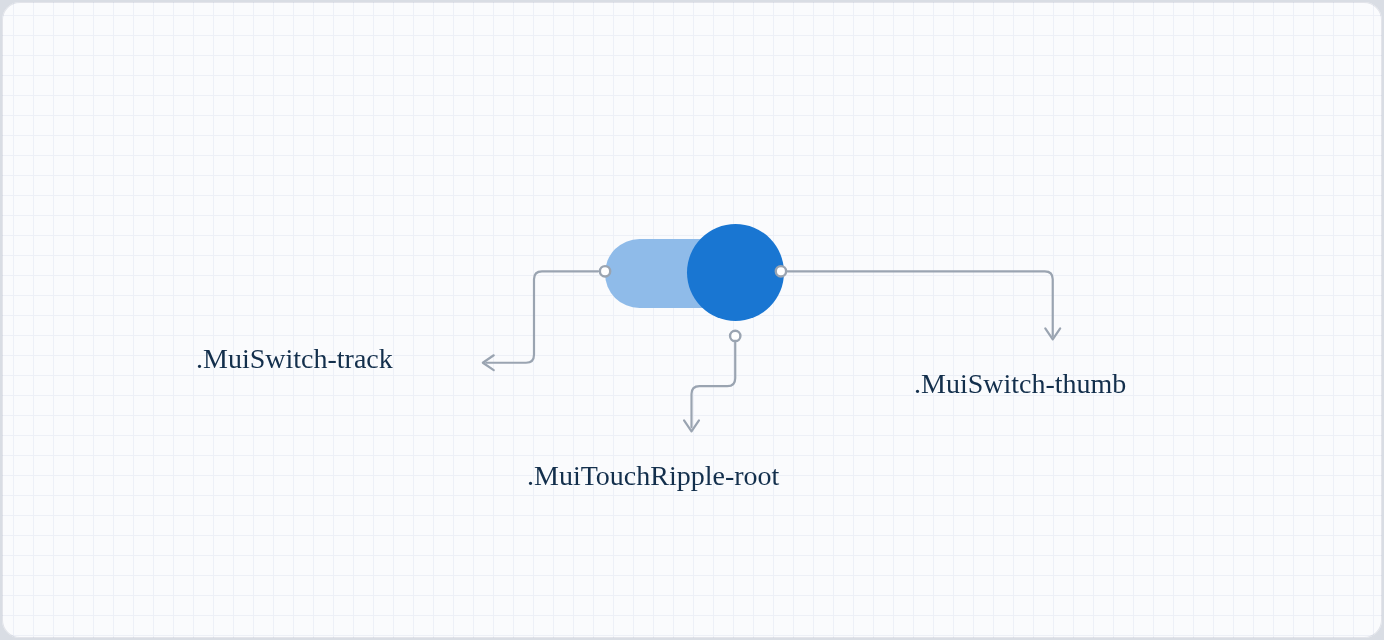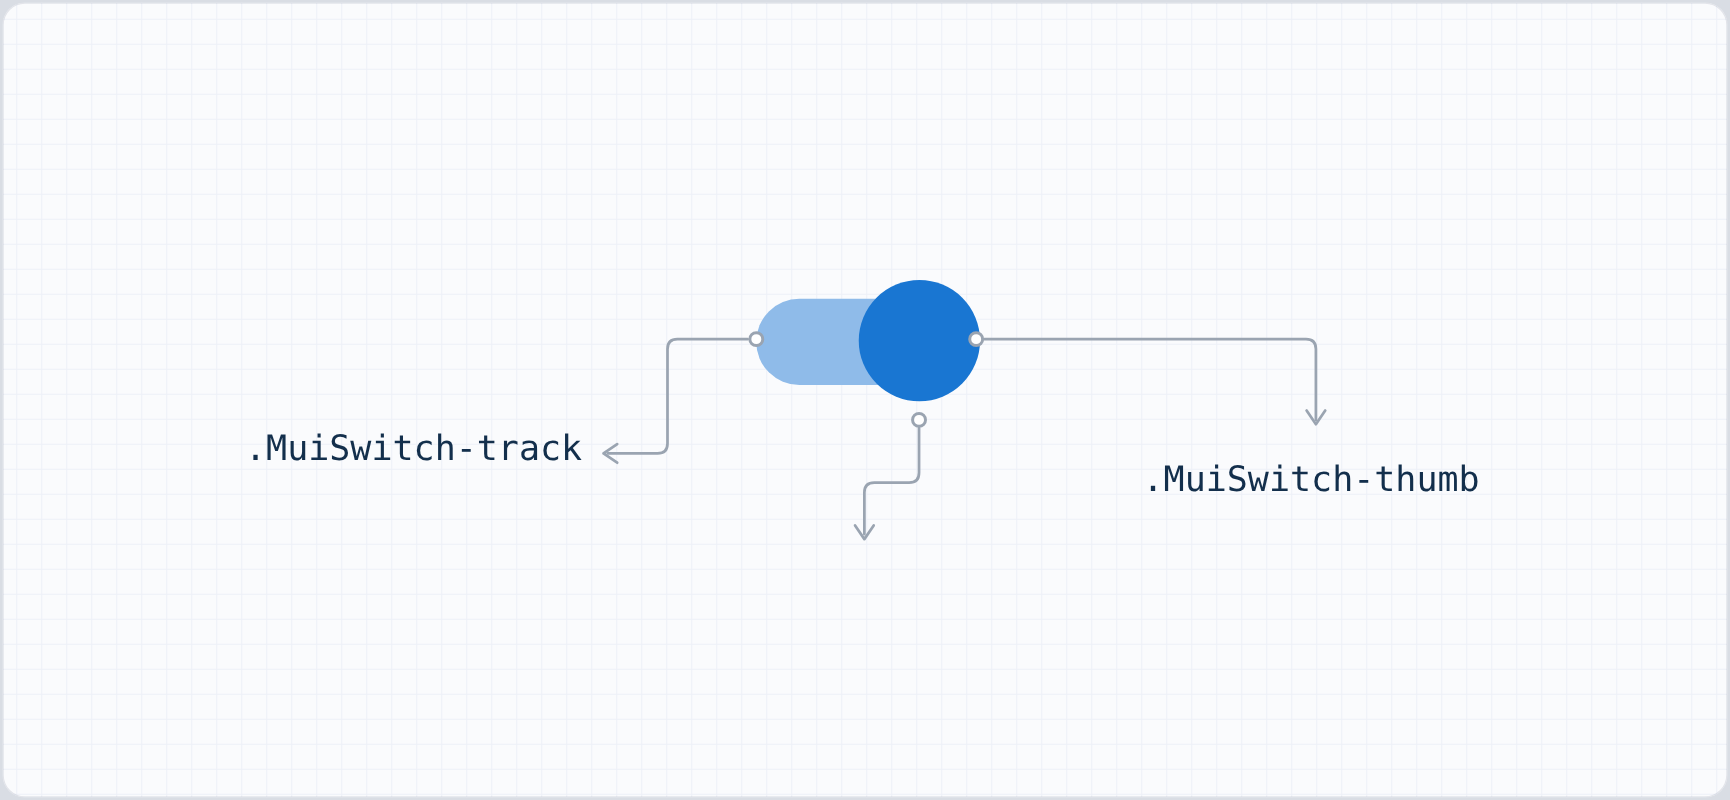--- a/index.html
+++ b/index.html
@@ -6,20 +6,21 @@
     margin: 0;
     padding: 0;
     font-family: "DejaVu Sans Mono", "Liberation Mono", monospace;
   }
   .viewport {
     position: relative;
     width: 1384px;
     height: 640px;
     background: #d9dde4;
     overflow: hidden;
+    font-family: Liberation Serif, serif;
   }
   
   .card {
     position: absolute;
     inset: 2px;
     border-radius: 18px;
     background-color: #fafbfd;
     background-image:
       linear-gradient(to right, #edf0f7 1px, transparent 1px),
       linear-gradient(to bottom, #edf0f7 1px, transparent 1px);
@@ -103,15 +104,16 @@
 
       <circle cx="604.5" cy="271" r="5.2"></circle>
       <circle cx="781.5" cy="271" r="5.2"></circle>
       <circle cx="735.5" cy="336" r="5.2"></circle>
     </svg>
 
     <div class="label label-track">.MuiSwitch-track</div>
 
     <div class="label label-thumb">.MuiSwitch-thumb</div>
 
+    <div class="label label-ripple">.MuiTouchRipple-root</div>
 
   </div>
 </div>
 
 </body></html>

